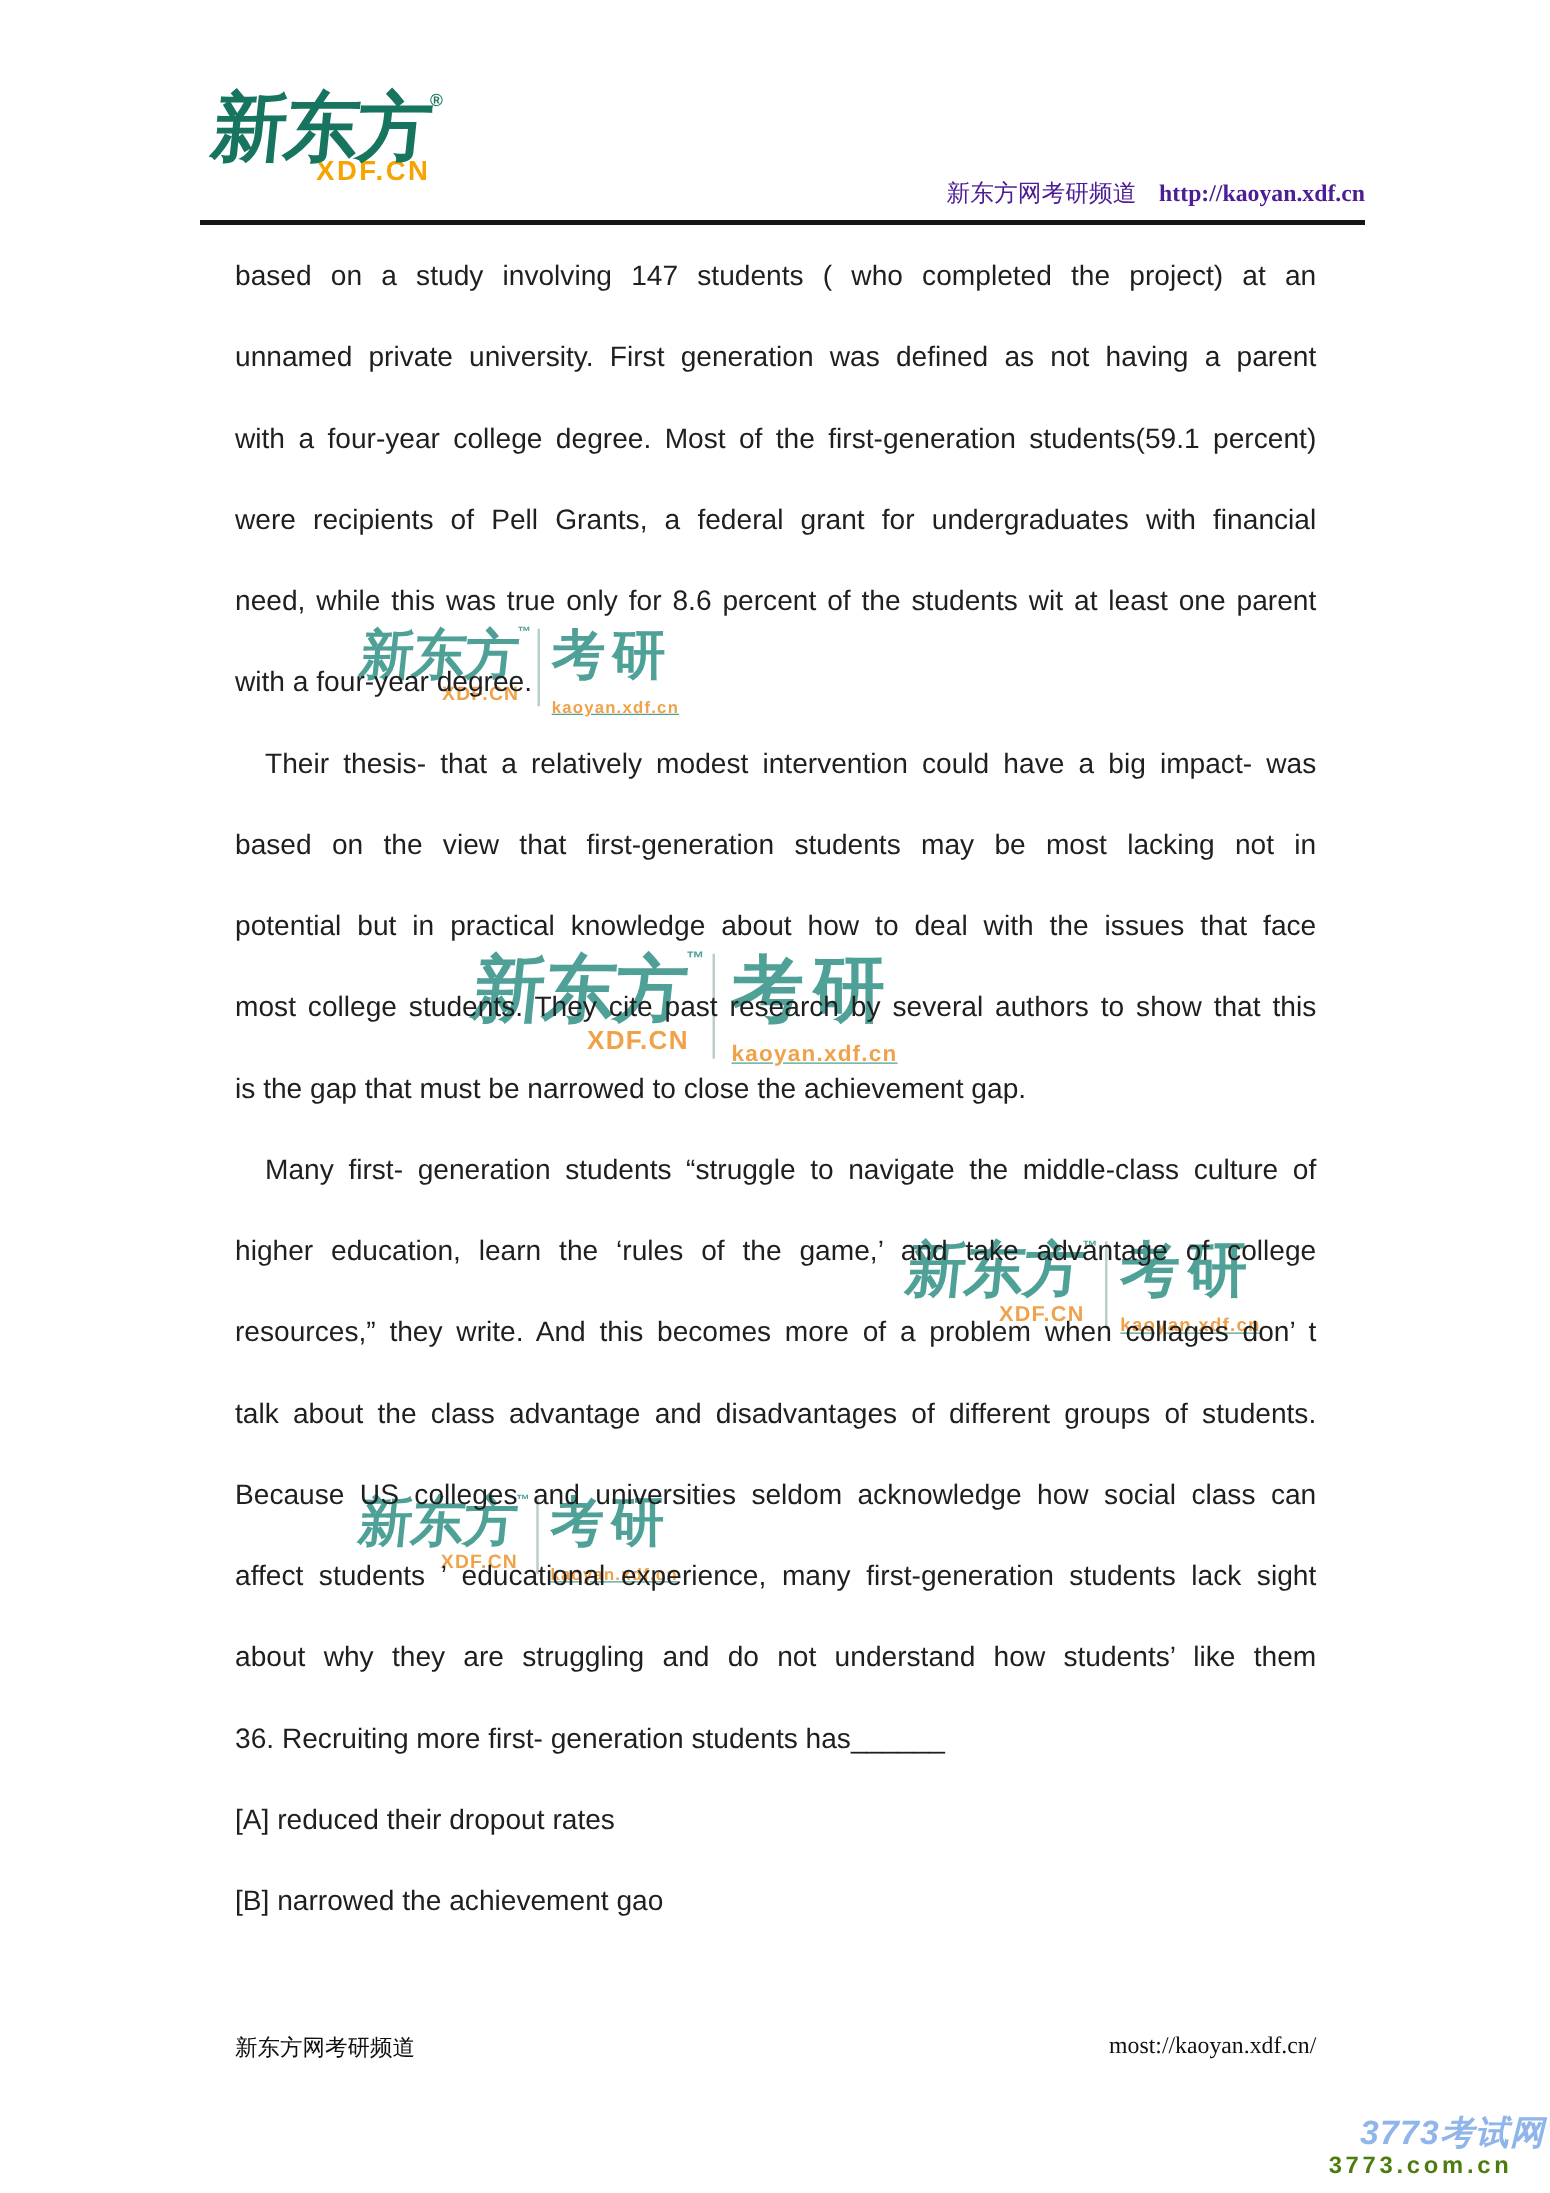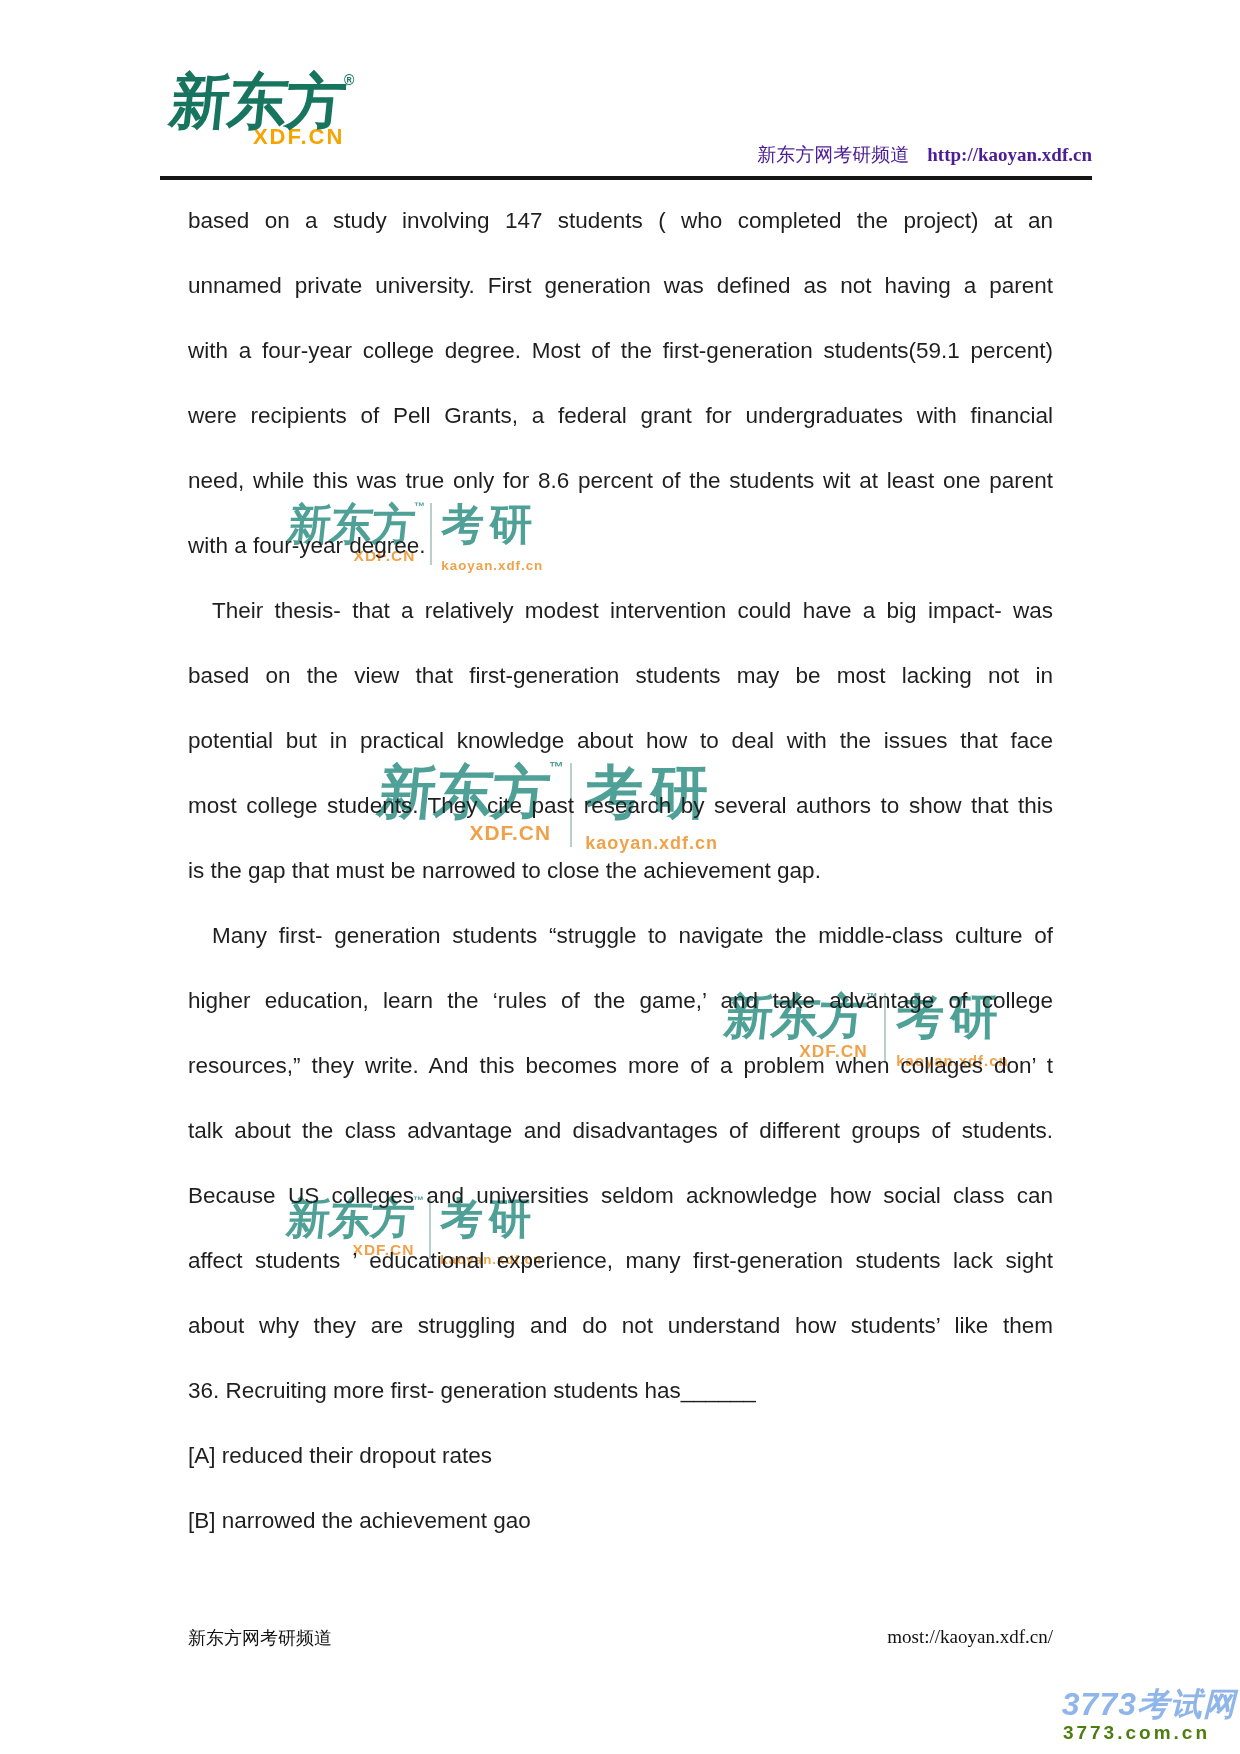--- a/index.html
+++ b/index.html
@@ -34,21 +34,21 @@
   .wm-s{font-size:43px;}
   .wm-m{font-size:48px;}
   .wm-l{font-size:58px;}
   .wm-left{text-align:right;}
   .wm-brand{letter-spacing:-1px;transform:skewX(-6deg);display:inline-block;}
   .wm-tm{font-size:0.25em;vertical-align:top;position:relative;top:-0.2em;}
   .wm-brand-sub{
     font-size:0.36em;color:#F0A24B;letter-spacing:1px;margin-top:2px;padding-right:0.6em;
   }
   .wm-divider{width:2px;background:#b9cfcc;height:1.45em;margin:0 0.22em 0 0.12em;align-self:flex-start;}
-  .wm-right{text-align:left;}
+  .wm-right{text-align:left;text-decoration:underline;}
   .wm-prod{letter-spacing:0.12em;display:inline-block;}
   .wm-prod-sub{font-size:0.31em;color:#F0A24B;letter-spacing:1px;margin-top:13px;}
 
   
   .content{
     position:absolute;left:188px;top:188px;width:865px;z-index:2;
     font-size:22.5px;color:#1f1f1f;
   }
   .line{
     height:65px;line-height:65px;white-space:nowrap;
@@ -63,21 +63,21 @@
     font-family:"Liberation Serif",serif;font-size:18px;color:#111;
   }
   .footer-right{
     position:absolute;right:187px;top:1626px;z-index:3;
     font-family:"Liberation Serif",serif;font-size:19px;color:#111;
   }
 
   
   .corner{position:absolute;right:4px;bottom:12px;z-index:3;text-align:right;}
   .corner-title{
-    font-size:32px;font-weight:bold;font-style:italic;color:#8FB5EA;
+    font-size:27px;font-weight:bold;font-style:italic;color:#8FB5EA;
     letter-spacing:1px;line-height:1;
   }
   .corner-domain{
     font-size:19px;font-weight:bold;color:#4d7c0f;letter-spacing:3px;
     margin-top:3px;padding-right:26px;line-height:1;
   }
 </style>
 </head>
 <body>
 

